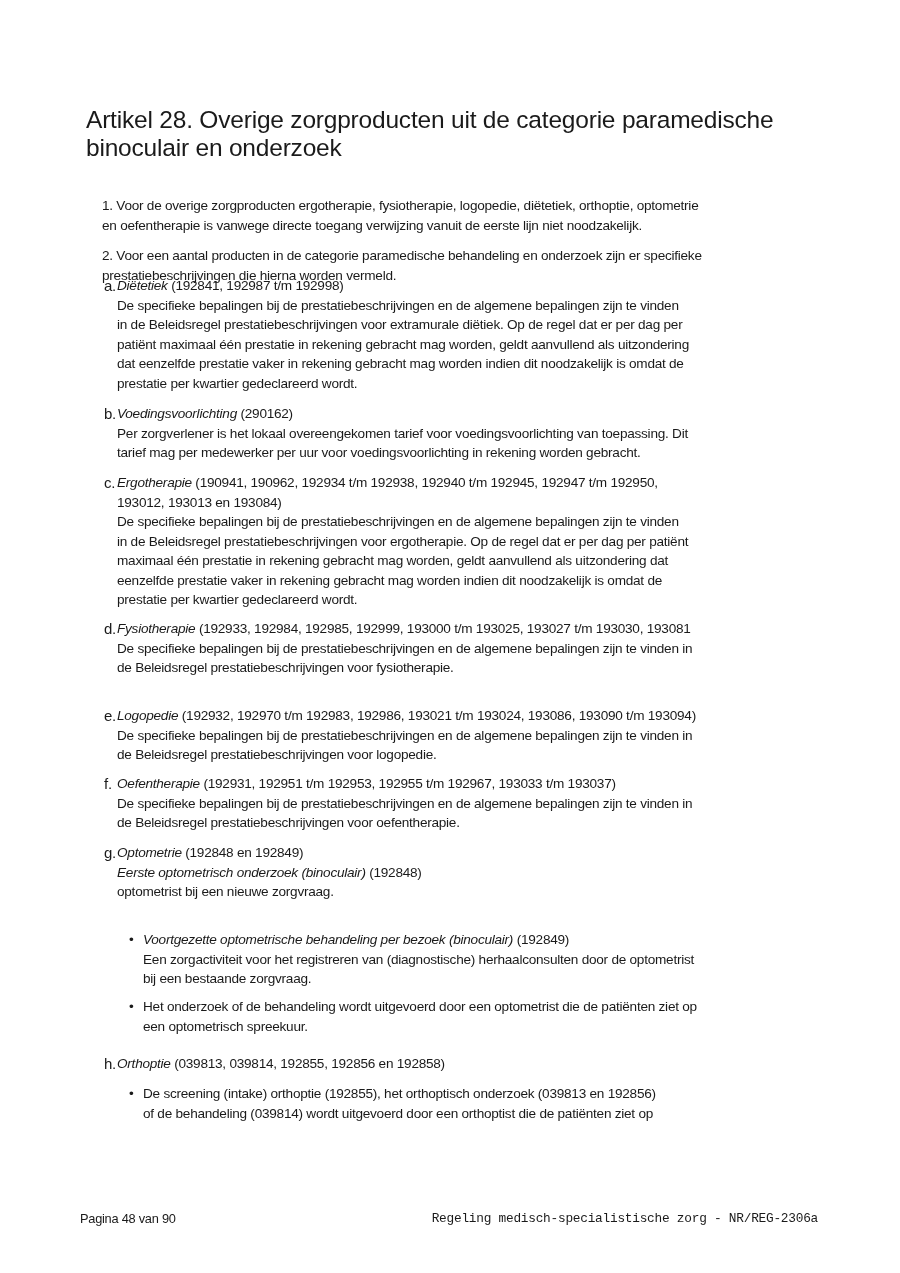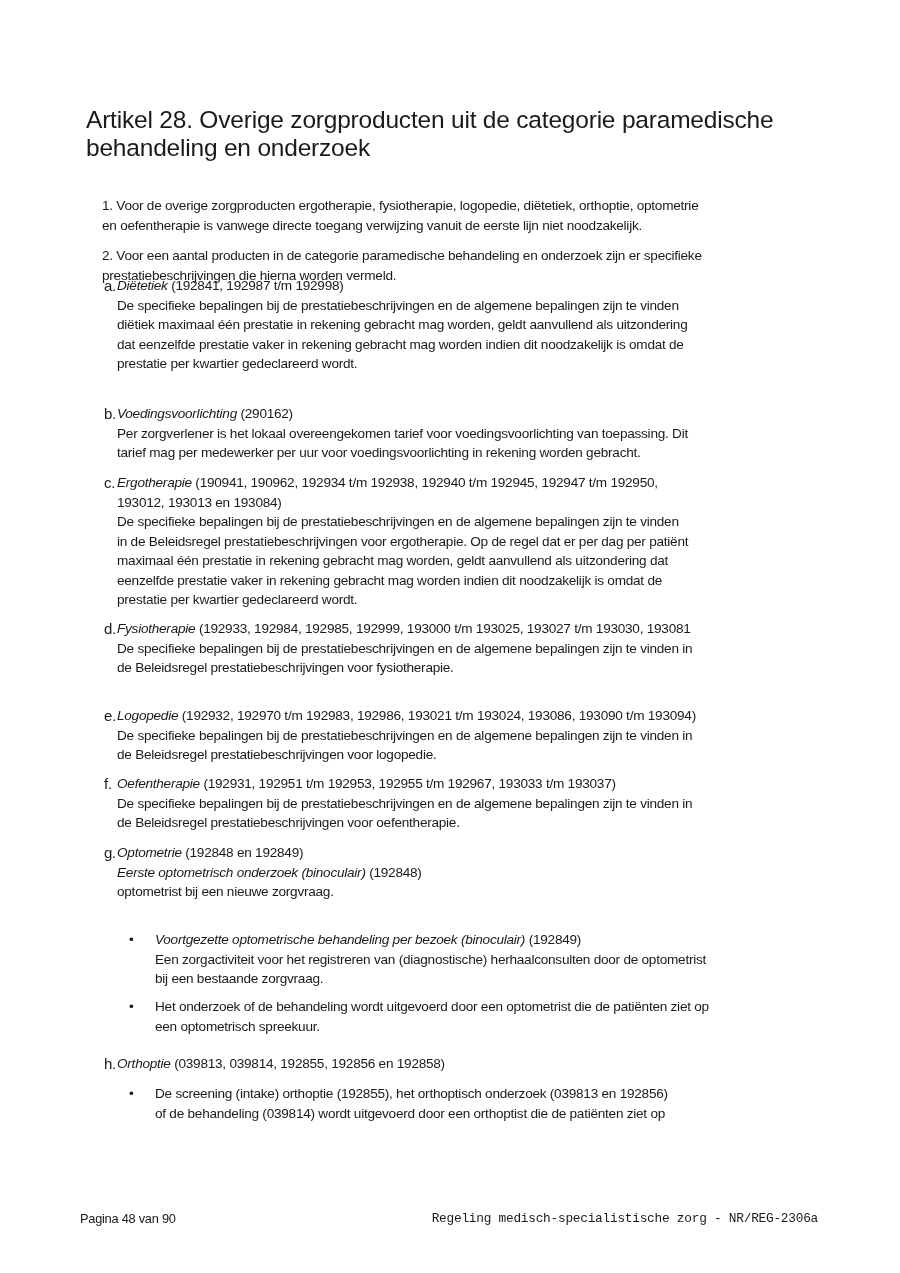--- a/index.html
+++ b/index.html
@@ -17,50 +17,51 @@
       position: absolute; left: 86px; width: 740px;
       font-size: 13.6px; line-height: 19.5px; margin: 16px; letter-spacing: -0.25px;
     }
     .item { position: absolute; left: 104px; width: 720px; font-size: 13.6px; line-height: 19.5px; letter-spacing: -0.25px; }
     .item .letter { position: absolute; left: 0; top: 0; font-size: 15px; }
     .item .body { margin-left: 13px; }
     .item .line { display: block; }
     .it { font-style: italic; }
     .bullet { position: absolute; left: 129px; width: 700px; font-size: 13.6px; line-height: 19.5px; letter-spacing: -0.25px; }
     .bullet .dot { position: absolute; left: 0; top: 0; }
-    .bullet .body { margin-left: 26px; }
+    .bullet .body { margin-left: 14px; }
     .footer-left { position: absolute; left: 80px; top: 1211px; font-size: 12.8px; letter-spacing: -0.25px; }
     .footer-right { position: absolute; right: 82px; top: 1211px; font-size: 12.8px; letter-spacing: -0.25px; font-family: Liberation Mono, monospace; }
   </style>
 </head>
 <body>
 
 <div class="page">
 
   <h1 class="title">
     <span style="display:block">Artikel 28. Overige zorgproducten uit de categorie paramedische</span>
-    <span style="display:block">behandeling en onderzoek</span>
+    <span style="display:block">binoculair en onderzoek</span>
   </h1>
 
   <p class="para" style="top:180px">
     <span style="display:block">1. Voor de overige zorgproducten ergotherapie, fysiotherapie, logopedie, diëtetiek, orthoptie, optometrie</span>
     <span style="display:block">en oefentherapie is vanwege directe toegang verwijzing vanuit de eerste lijn niet noodzakelijk.</span>
   </p>
 
   <p class="para" style="top:230px">
     <span style="display:block">2. Voor een aantal producten in de categorie paramedische behandeling en onderzoek zijn er specifieke</span>
     <span style="display:block">prestatiebeschrijvingen die hierna worden vermeld.</span>
   </p>
 
   <div class="item" style="top:276px">
     <span class="letter">a.</span>
     <div class="body">
       <span class="line"><span class="it">Diëtetiek</span><span> (192841, 192987 t/m 192998)</span></span>
       <span class="line">De specifieke bepalingen bij de prestatiebeschrijvingen en de algemene bepalingen zijn te vinden</span>
-      <span class="line">diëtiek maximaal één prestatie in rekening gebracht mag worden, geldt aanvullend als uitzondering</span>
+      <span class="line">in de Beleidsregel prestatiebeschrijvingen voor extramurale diëtiek. Op de regel dat er per dag per</span>
+      <span class="line">patiënt maximaal één prestatie in rekening gebracht mag worden, geldt aanvullend als uitzondering</span>
       <span class="line">dat eenzelfde prestatie vaker in rekening gebracht mag worden indien dit noodzakelijk is omdat de</span>
       <span class="line">prestatie per kwartier gedeclareerd wordt.</span>
     </div>
   </div>
 
   <div class="item" style="top:404px">
     <span class="letter">b.</span>
     <div class="body">
       <span class="line"><span class="it">Voedingsvoorlichting</span><span> (290162)</span></span>
       <span class="line">Per zorgverlener is het lokaal overeengekomen tarief voor voedingsvoorlichting van toepassing. Dit</span>

